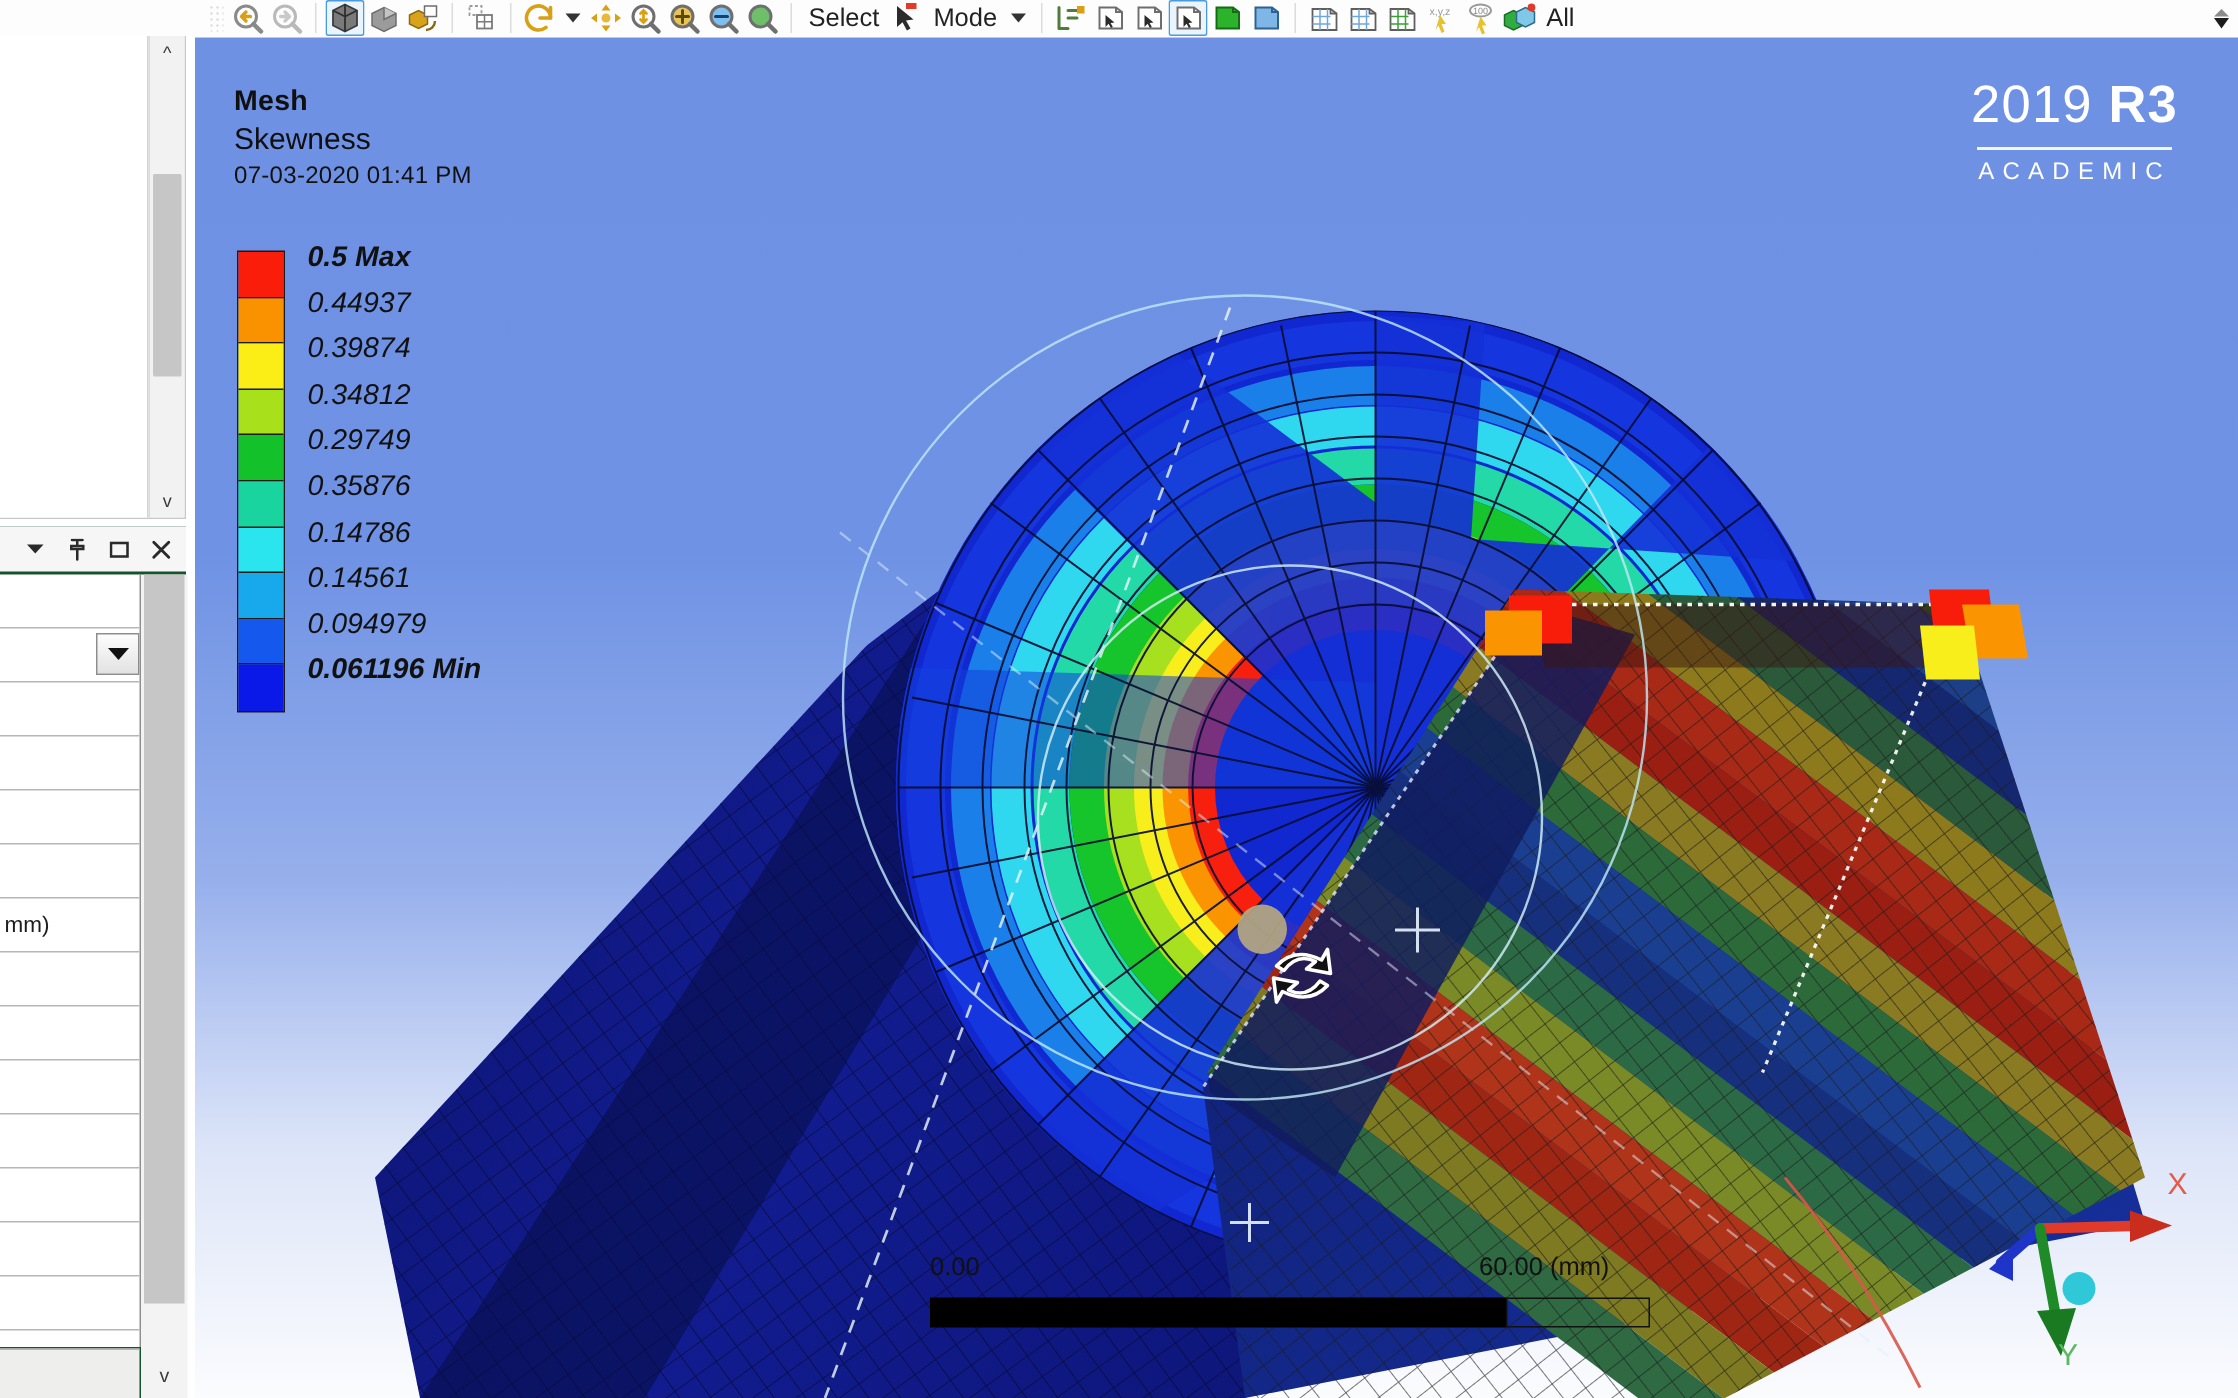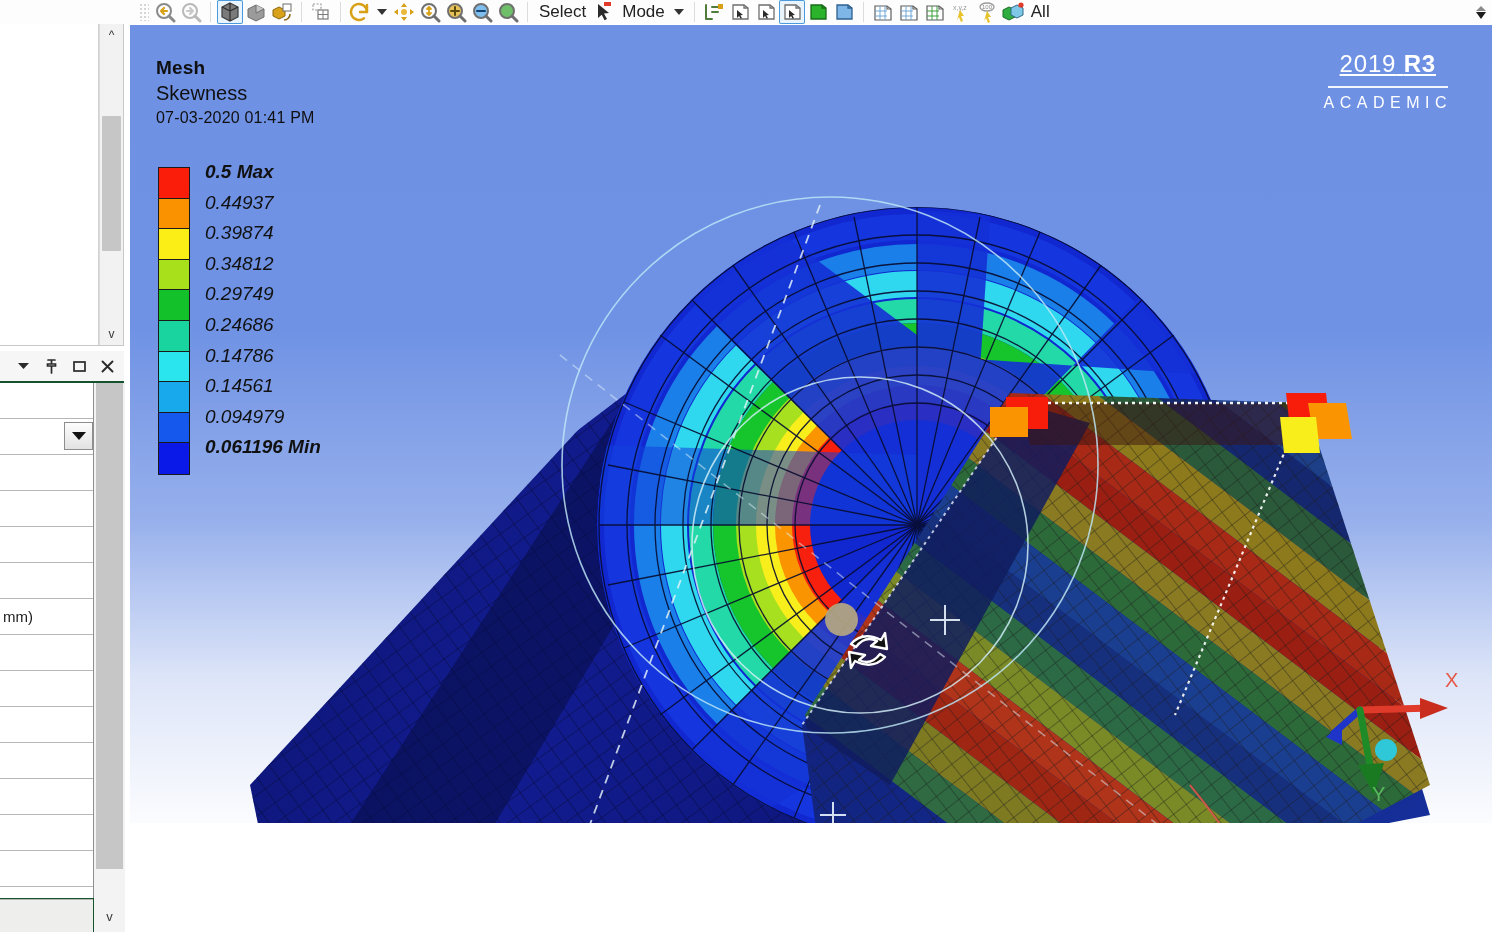--- a/index.html
+++ b/index.html
@@ -52,21 +52,21 @@
   .combo-btn{position:absolute;right:0;top:3px;width:29px;height:28px;
              background:linear-gradient(#fdfdfd,#e2e2e2);border:1px solid #8d8d8d;
              display:flex;align-items:center;justify-content:center;box-sizing:border-box;}
   .combo-caret{width:0;height:0;border-left:7px solid transparent;border-right:7px solid transparent;
                border-top:8px solid #111;}
   #pb-scroll{position:absolute;left:94px;top:32px;width:31px;bottom:0;background:#f3f3f3;}
   #pb-foot{position:absolute;left:0;bottom:0;width:93px;height:33px;background:#eeeeec;
            border-top:1px solid #b6b6b6;box-sizing:border-box;}
 
   
-  #viewport{position:absolute;left:130px;top:25px;width:1362px;height:798px;overflow:hidden;
+  #viewport{position:absolute;left:130px;top:25px;width:1362px;height:907px;overflow:hidden;
             background:linear-gradient(to bottom,#6f91e4 0%,#6f92e4 38%,#97b0ec 62%,#dde5f8 82%,#fbfcfe 100%);}
   .vp{position:absolute;}
 
   
   #mesh-hdr{left:26px;top:32px;color:#101010;}
   #mesh-hdr .l1{font-size:19px;font-weight:bold;letter-spacing:.2px;}
   #mesh-hdr .l2{font-size:20px;margin-top:3px;}
   #mesh-hdr .l3{font-size:16px;margin-top:4px;letter-spacing:.2px;}
 
   
@@ -75,21 +75,21 @@
   #lg-bar div{height:30.6px;border-bottom:1px solid #1a1a1a;box-sizing:border-box;}
   #lg-bar div:last-child{border-bottom:none;}
   #lg-labels{margin-left:15px;position:relative;top:-10px;}
   #lg-labels div{height:30.6px;line-height:30.6px;font-size:19px;color:#111;white-space:nowrap;font-style:italic;}
   #lg-labels div.bold{font-weight:bold;}
 
   
   #logo{right:40px;top:20px;text-align:center;color:#fff;}
   #logo .a1{font-size:45px;font-weight:bold;letter-spacing:2.5px;line-height:1;
             text-shadow:0 0 3px rgba(255,255,255,.45);}
-  #logo .a2{font-size:24px;margin-top:5px;letter-spacing:.8px;text-decoration:underline;}
+  #logo .a2{font-size:35px;margin-top:5px;letter-spacing:.8px;}
   #logo .a2 b{font-weight:bold;}
   #logo .rule{height:2px;background:#fff;margin:8px 4px 6px 4px;opacity:.92;}
   #logo .a3{font-size:16px;letter-spacing:5.5px;}
 
   
   #scalebar{left:490px;top:810px;width:480px;}
   #scalebar .sb-lbls{position:relative;height:24px;font-size:17px;color:#111;}
   #scalebar .sb-l{position:absolute;left:0;top:0;}
   #scalebar .sb-r{position:absolute;left:366px;top:0;white-space:nowrap;}
   #sb-track{position:relative;height:20px;margin-top:6px;}
@@ -589,38 +589,42 @@
           <div style="background: rgb(24, 168, 236);"></div>
           <div style="background: rgb(21, 88, 238);"></div>
           <div style="background: rgb(10, 24, 232);"></div>
         </div>
       <div id="lg-labels">
           <div class="bold">0.5 Max</div>
           <div>0.44937</div>
           <div>0.39874</div>
           <div>0.34812</div>
           <div>0.29749</div>
-          <div>0.24686</div>
+          <div>0.35876</div>
           <div>0.14786</div>
           <div>0.14561</div>
           <div>0.094979</div>
           <div class="bold">0.061196 Min</div>
         </div>
     </div>
 
     <div class="vp" id="logo">
       <div class="a2">
         <span>2019</span>
         <b>R3</b>
       </div>
       <div class="rule"></div>
       <div class="a3">ACADEMIC</div>
     </div>
 
     <div class="vp" id="scalebar">
+      <div class="sb-lbls">
+        <span class="sb-l">0.00</span>
+        <span class="sb-r">60.00 (mm)</span>
+      </div>
       <div id="sb-track">
         <div class="seg" id="sb-s1"></div>
         <div class="seg" id="sb-s2"></div>
         <div class="seg" id="sb-s3"></div>
       </div>
     </div>
 
     <svg class="vp" id="triad" viewBox="0 0 150 140">
       <g>
         <path d="M40 45 L14 68" stroke="#1f34c8" stroke-width="7" stroke-linecap="round"></path>

